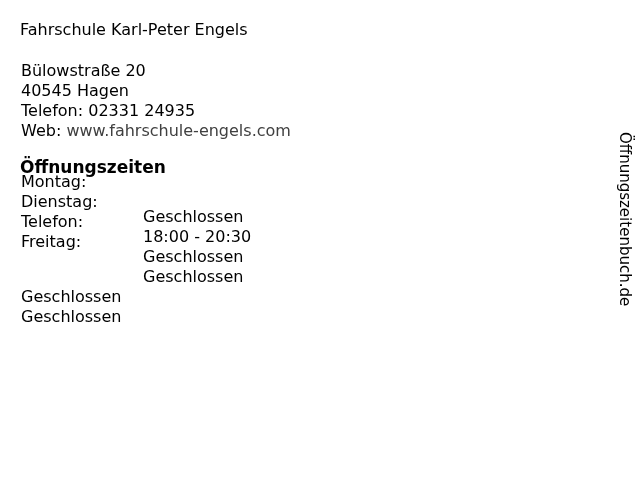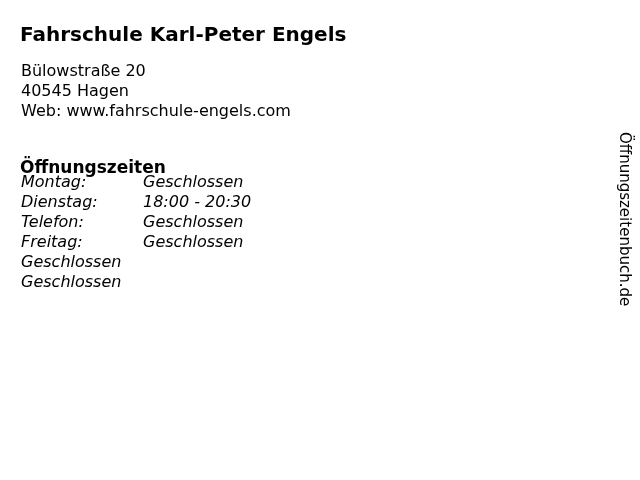--- a/index.html
+++ b/index.html
@@ -12,37 +12,37 @@
     background: #ffffff;
     color: #000000;
     font-family: "DejaVu Sans", sans-serif;
     position: relative;
     overflow: hidden;
   }
   .page-title {
     position: absolute;
     left: 20px;
     top: 9px;
-    font-size: 20px;
-    font-weight: bold;
+    font-size: 16px;
+    font-weight: normal;
     white-space: nowrap;
   }
   .contact-block {
     position: absolute;
     left: 21px;
     top: 61px;
     font-size: 16px;
     line-height: 20px;
     white-space: nowrap;
   }
   .contact-line {
     height: 20px;
   }
   .web-url {
-    color: #000000;
+    color: #404040;
     text-decoration: none;
   }
   .hours-heading {
     position: absolute;
     left: 20px;
     top: 143px;
     font-size: 17px;
     font-weight: bold;
     white-space: nowrap;
   }
@@ -50,48 +50,52 @@
     position: absolute;
     left: 21px;
     top: 172px;
     font-size: 16px;
     line-height: 20px;
   }
   .hours-row {
     display: flex;
     height: 20px;
     white-space: nowrap;
-    font-style: italic;
   }
   .hours-day {
     width: 122px;
     flex: 0 0 122px;
   }
   .hours-value {
     flex: 1 1 auto;
+    margin-top: 35px;
   }
   .watermark {
     position: absolute;
     top: 132px;
     right: 6px;
     writing-mode: vertical-rl;
     font-size: 15px;
     color: #000000;
     text-decoration: none;
     white-space: nowrap;
   }
 </style>
 </head>
 <body>
 
 <h1 class="page-title">Fahrschule Karl-Peter Engels</h1>
 
 <div class="contact-block">
   <div class="contact-line">Bülowstraße 20</div>
   <div class="contact-line">40545 Hagen</div>
+  <div class="contact-line">
+    <span>Telefon:</span>
+    <span>02331 24935</span>
+  </div>
   <div class="contact-line">
     <span>Web:</span>
     <a class="web-url">www.fahrschule-engels.com</a>
   </div>
 </div>
 
 <h2 class="hours-heading">Öffnungszeiten</h2>
 
 <div class="hours-table">
   <div class="hours-row">

